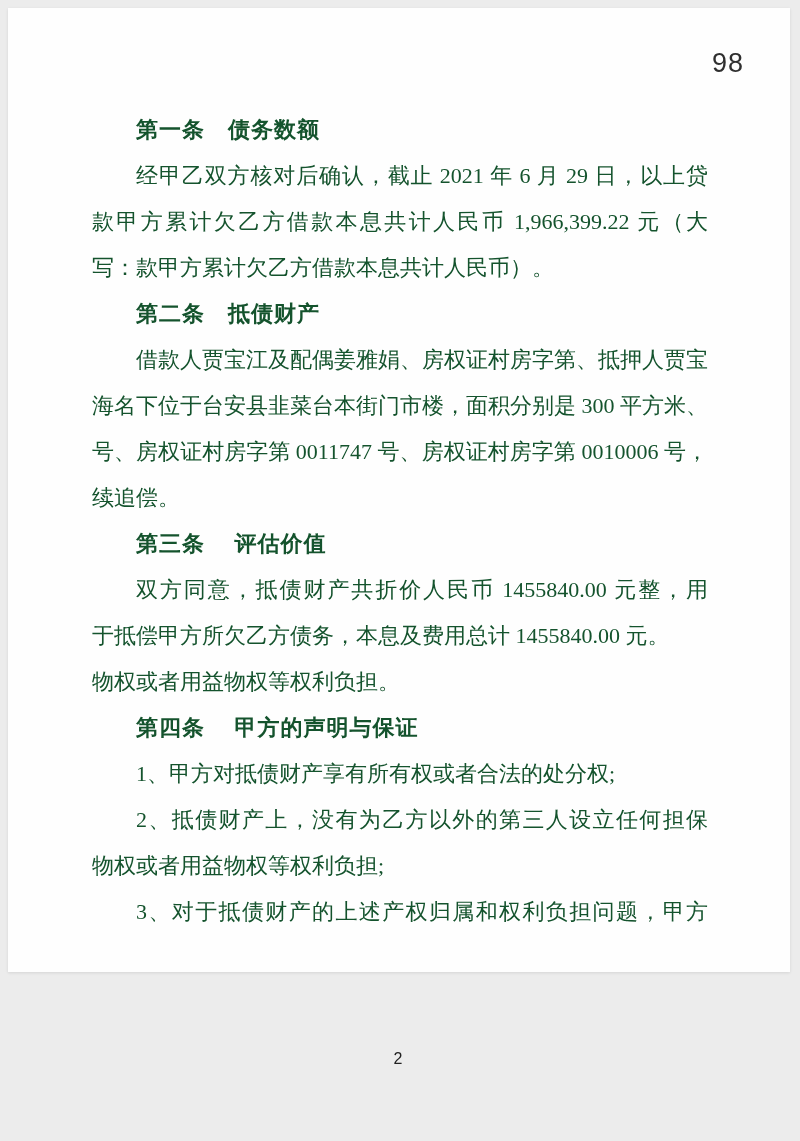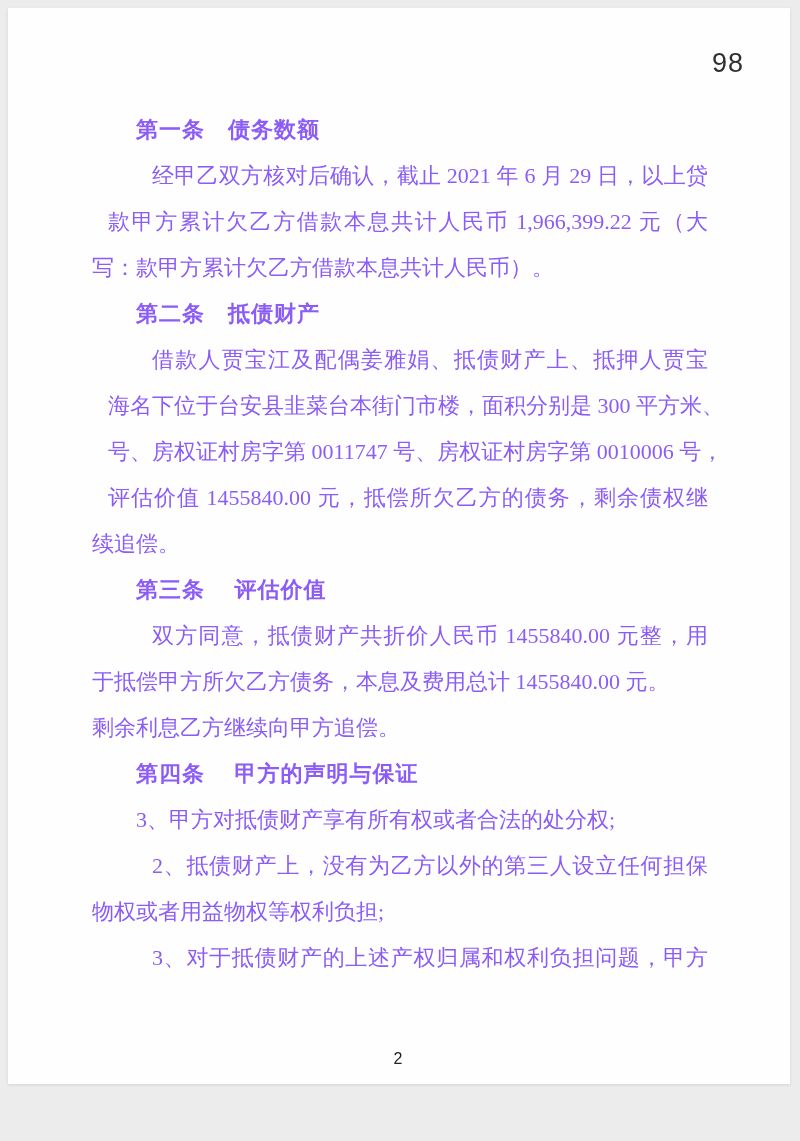--- a/index.html
+++ b/index.html
@@ -7,50 +7,49 @@
     position: relative;
     width: 800px;
     height: 1141px;
     background: #ececec;
     overflow: hidden;
     font-family: "Liberation Serif", "DejaVu Serif", serif;
   }
   .page {
     position: absolute;
     left: 8px; top: 8px;
-    width: 782px; height: 1076px;
+    width: 782px; height: 964px;
     background: #fefefe;
     box-shadow: 0 1px 3px rgba(0,0,0,0.10);
   }
   .corner-stamp {
     position: absolute;
     left: 704px; top: 40px;
     font-family: "Liberation Sans", "DejaVu Sans", sans-serif;
     font-size: 27px;
     letter-spacing: 1px;
     color: #2f2f2f;
     transform: scaleY(1.05);
   }
   .content {
     position: absolute;
     left: 84px; top: 99px;
     width: 616px;
     font-size: 22px;
-    color: #8b5cf6;
+    color: #14532d;
   }
   .line {
     height: 46px;
     line-height: 46px;
     white-space: nowrap;
   }
   .line.justify {
     white-space: nowrap;
     text-align: justify;
     text-align-last: justify;
-    margin-left: 16px;
   }
   .line.indent { text-indent: 44px; }
   .line.heading { font-weight: bold; letter-spacing: 1px; }
   .footer {
     position: absolute;
     left: 0; top: 1042px;
     width: 780px;
     text-align: center;
     font-size: 16px;
     color: #222;
@@ -64,31 +63,30 @@
   <div class="page">
 
     <div class="corner-stamp">98</div>
 
     <div class="content">
       <div class="line heading indent">第一条　债务数额</div>
       <div class="line indent justify">经甲乙双方核对后确认，截止 2021 年 6 月 29 日，以上贷</div>
       <div class="line justify">款甲方累计欠乙方借款本息共计人民币 1,966,399.22 元（大</div>
       <div class="line">写：款甲方累计欠乙方借款本息共计人民币）。</div>
       <div class="line heading indent">第二条　抵债财产</div>
-      <div class="line indent justify">借款人贾宝江及配偶姜雅娟、抵债财产上、抵押人贾宝</div>
+      <div class="line indent justify">借款人贾宝江及配偶姜雅娟、房权证村房字第、抵押人贾宝</div>
       <div class="line justify">海名下位于台安县韭菜台本街门市楼，面积分别是 300 平方米、</div>
       <div class="line justify">号、房权证村房字第 0011747 号、房权证村房字第 0010006 号，</div>
-      <div class="line justify">评估价值 1455840.00 元，抵偿所欠乙方的债务，剩余债权继</div>
       <div class="line">续追偿。</div>
       <div class="line heading indent">第三条　 评估价值</div>
       <div class="line indent justify">双方同意，抵债财产共折价人民币 1455840.00 元整，用</div>
       <div class="line">于抵偿甲方所欠乙方债务，本息及费用总计 1455840.00 元。</div>
-      <div class="line">剩余利息乙方继续向甲方追偿。</div>
+      <div class="line">物权或者用益物权等权利负担。</div>
       <div class="line heading indent">第四条　 甲方的声明与保证</div>
-      <div class="line indent">3、甲方对抵债财产享有所有权或者合法的处分权;</div>
+      <div class="line indent">1、甲方对抵债财产享有所有权或者合法的处分权;</div>
       <div class="line indent justify">2、抵债财产上，没有为乙方以外的第三人设立任何担保</div>
       <div class="line">物权或者用益物权等权利负担;</div>
       <div class="line indent justify">3、对于抵债财产的上述产权归属和权利负担问题，甲方</div>
     </div>
 
     <div class="footer">2</div>
   </div>
 </div>
 
 </body></html>

